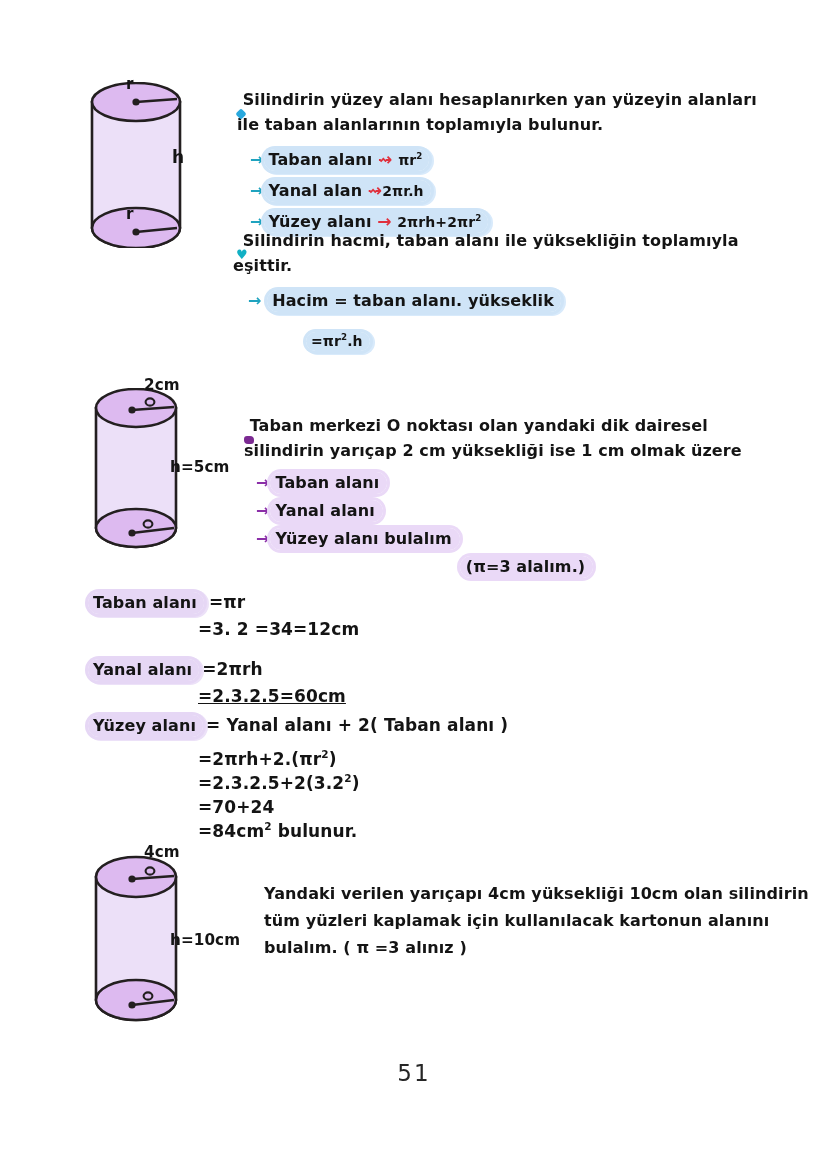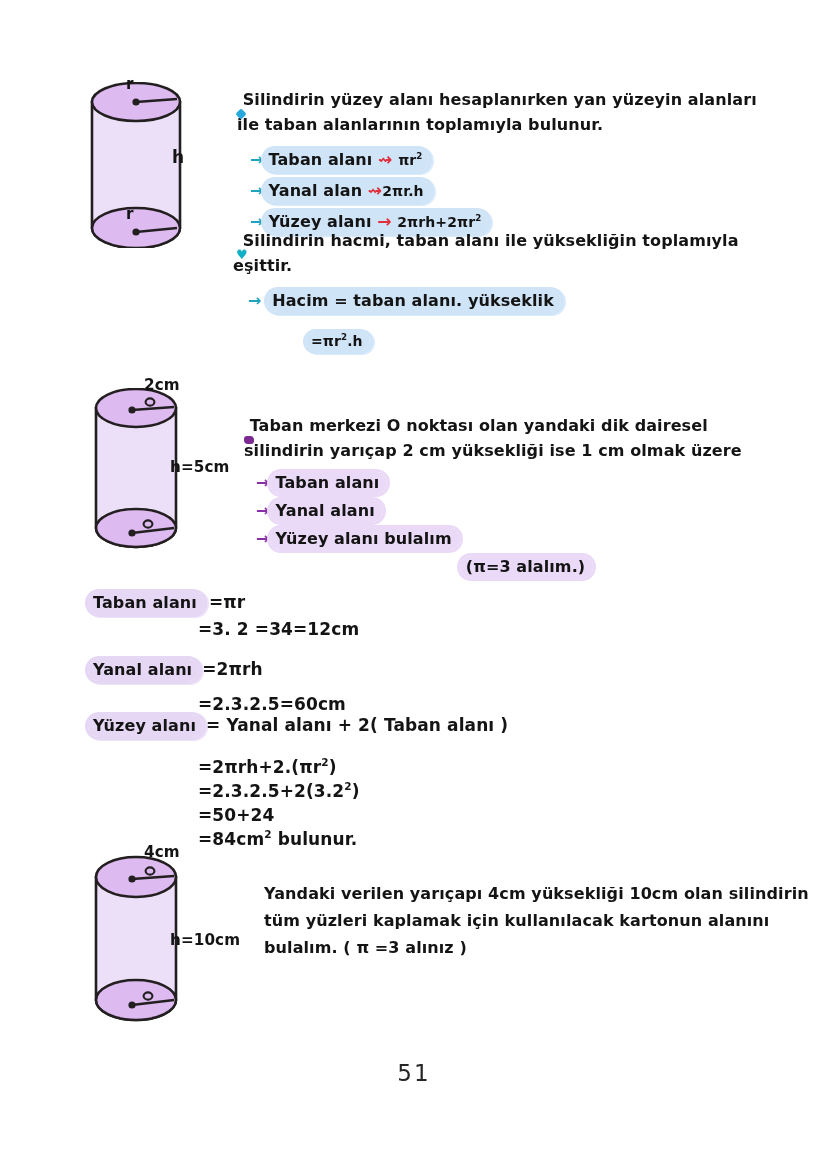--- a/index.html
+++ b/index.html
@@ -227,31 +227,31 @@
     <div class="hw t16">
       <span class="hl-purple">Taban alanı</span><span class="t17" style="margin-left:5px;">=πr</span>
     </div>
     <div class="hw t17" style="padding-left:110px; margin-top:7px;">=3. 2  =34=12cm</div>
   </div>
 
   <div class="abs" style="left:88px; top:659px;">
     <div class="hw t16">
       <span class="hl-purple">Yanal alanı</span><span class="t17" style="margin-left:3px;">=2πrh</span>
     </div>
-    <div class="hw t17" style="padding-left:110px; margin-top:15px;">=2.3.2.5=60cm</div>
+    <div class="hw t17" style="padding-left:110px; margin-top:7px;text-decoration:underline;">=2.3.2.5=60cm</div>
   </div>
 
   <div class="abs" style="left:88px; top:715px;">
     <div class="hw t16">
       <span class="hl-purple">Yüzey alanı</span><span class="t17" style="margin-left:3px;">= Yanal alanı  +  2( Taban alanı )</span>
     </div>
-    <div style="padding-left:110px; margin-top:20px; line-height:24px;">
+    <div style="padding-left:110px; margin-top:12px; line-height:24px;">
       <div class="hw t17"><span>=2πrh+2.(πr</span><sup>2</sup><span>)</span></div>
       <div class="hw t17"><span>=2.3.2.5+2(3.2</span><sup>2</sup><span>)</span></div>
-      <div class="hw t17"><span>=50+24</span><sup></sup><span></span></div>
+      <div class="hw t17"><span>=70+24</span><sup></sup><span></span></div>
       <div class="hw t17"><span>=84cm</span><sup>2</sup><span> bulunur.</span></div>
     </div>
   </div>
 
   <div class="cyl" style="left:92px; top:855px;">
     <svg width="88" height="168" viewBox="0 0 88 168">
       <path d="M4,22 L4,145 A40,20 0 0 0 84,145 L84,22 Z" fill="#ece0f8" stroke="#231f20" stroke-width="2.6"></path>
       <ellipse cx="44" cy="145" rx="40" ry="20" fill="#ddbaf0" stroke="#231f20" stroke-width="2.6"></ellipse>
       <ellipse cx="44" cy="22" rx="40" ry="20" fill="#ddbaf0" stroke="#231f20" stroke-width="2.6"></ellipse>
       <line x1="40" y1="24" x2="82" y2="21" stroke="#231f20" stroke-width="2.3"></line>

